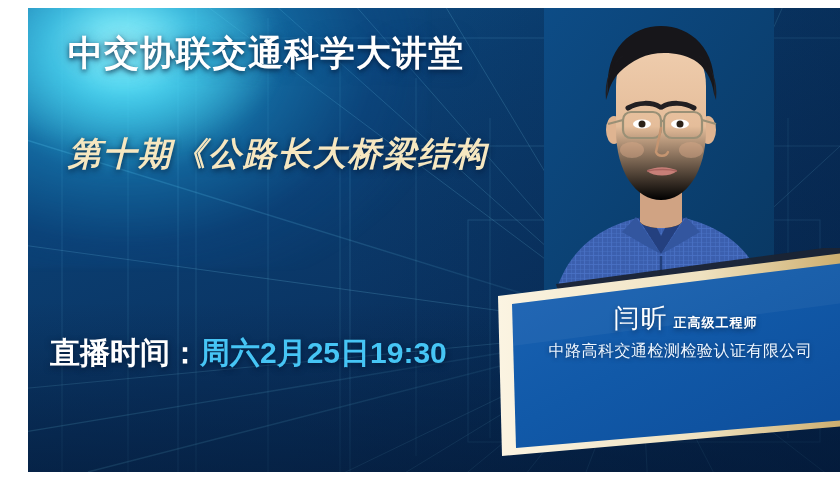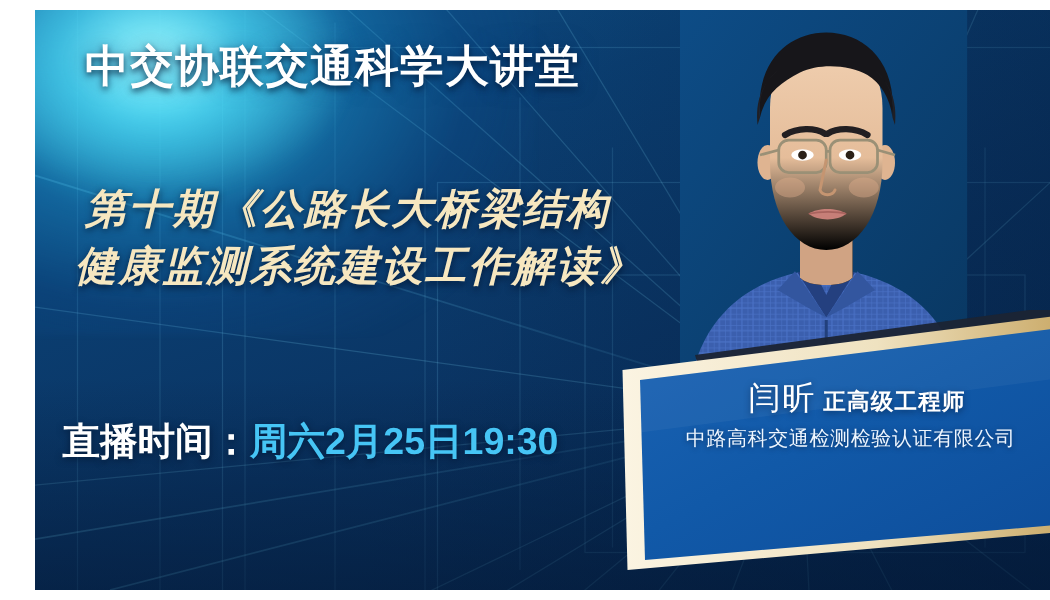--- a/index.html
+++ b/index.html
@@ -60,21 +60,21 @@
   
   .headline{
     position:absolute; left:40px; top:22px;
     font-size:35px; font-weight:bold; color:#ffffff;
     letter-spacing:1px; white-space:nowrap;
     text-shadow:0 2px 5px rgba(2,22,50,.75), 0 0 16px rgba(10,60,120,.55);
   }
 
   
   .subtitle{
-    position:absolute; left:40px; top:136px;
+    position:absolute; left:40px; top:123px;
     font-size:33px; font-weight:600; font-style:italic;
     color:#f6e7c0; line-height:1.38; white-space:nowrap;
     letter-spacing:2px;
     text-shadow:0 2px 6px rgba(2,20,48,.8);
   }
   .subtitle .ln2{margin-left:-8px;display:block;}
 
   
   .livetime{
     position:absolute; left:22px; top:325px;
@@ -97,21 +97,21 @@
   .card-text{
     position:absolute; left:0; top:0; width:400px; height:215px;
     pointer-events:none;
   }
   .spk-line1{
     position:absolute; left:45px; top:53px; width:345px;
     text-align:center; white-space:nowrap;
     text-shadow:0 2px 5px rgba(2,20,48,.55);
   }
   .spk-name{font-size:26px;font-weight:normal;color:#ffffff;letter-spacing:1px;}
-  .spk-title{font-size:18px;font-weight:bold;color:#ffffff;letter-spacing:1px;margin-left:6px;}
+  .spk-title{font-size:13px;font-weight:bold;color:#ffffff;letter-spacing:1px;margin-left:6px;}
   .spk-org{
     position:absolute; left:35px; top:93px; width:355px;
     text-align:center; white-space:nowrap;
     font-size:16px; color:#eef6ff; letter-spacing:.5px;
     text-shadow:0 1px 4px rgba(2,20,48,.55);
   }
 </style>
 </head>
 <body>
 
@@ -269,21 +269,20 @@
         <ellipse cx="88" cy="142" rx="12" ry="8" fill="#dbab89" opacity=".45"></ellipse>
         <ellipse cx="147" cy="142" rx="12" ry="8" fill="#dbab89" opacity=".45"></ellipse>
       </g>
     </svg>
   </div>
 
   <div class="headline">中交协联交通科学大讲堂</div>
 
   <div class="subtitle">
     <span class="ln1">第十期《公路长大桥梁结构</span>
-    <span class="ln2">健康监测系统建设工作解读》</span>
   </div>
 
   <div class="livetime">
     <span class="lbl">直播时间：</span><span class="val">周六2月25日19:30</span>
   </div>
 
   <div class="card-zone">
     <svg class="card-svg" viewBox="0 0 400 215">
       <defs>
         <linearGradient id="cardG" x1="0" y1="0" x2="1" y2="1">

